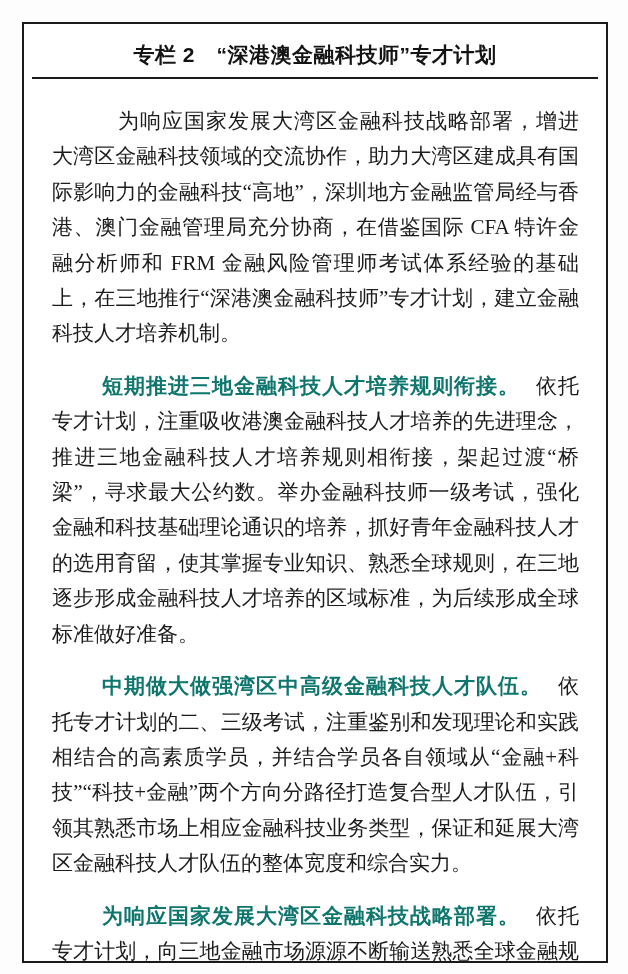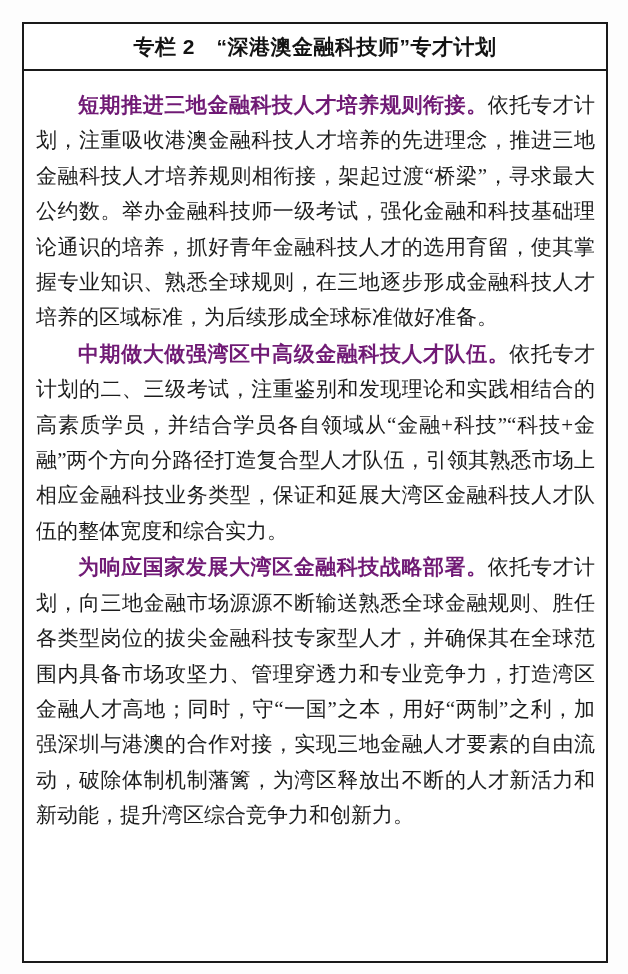--- a/index.html
+++ b/index.html
@@ -1,15 +1,15 @@
 <!DOCTYPE html>
 <html><head>
 <meta charset="utf-8">
 <style>
-  * { margin: 0; padding: 0; box-sizing: border-box; }
+  * { margin: 0; padding: 8px; box-sizing: border-box; }
 
   html, body {
     width: 628px;
     height: 974px;
     background: #fdfdfd;
     font-family: "Liberation Serif", "DejaVu Serif", serif;
     overflow: hidden;
   }
 
   .doc-box {
@@ -44,34 +44,37 @@
     text-justify: inter-ideograph;
   }
 
   .box-body p {
     text-indent: 2em;
   }
 
   .para-lead {
     font-weight: 700;
     font-family: "Liberation Sans", "DejaVu Sans", sans-serif;
-    color: #701a75;
+    color: #0f766e;
   }
 </style>
 </head>
 <body>
 
 <div class="doc-box">
 
   <div class="box-title-row">
     <span>专栏 2　“深港澳金融科技师”专才计划</span>
   </div>
 
   <div class="box-body">
 
+    <p>
+      <span class="para-lead"></span><span>为响应国家发展大湾区金融科技战略部署，增进大湾区金融科技领域的交流协作，助力大湾区建成具有国际影响力的金融科技“高地”，深圳地方金融监管局经与香港、澳门金融管理局充分协商，在借鉴国际 CFA 特许金融分析师和 FRM 金融风险管理师考试体系经验的基础上，在三地推行“深港澳金融科技师”专才计划，建立金融科技人才培养机制。</span>
+    </p>
 
     <p>
       <span class="para-lead">短期推进三地金融科技人才培养规则衔接。</span><span>依托专才计划，注重吸收港澳金融科技人才培养的先进理念，推进三地金融科技人才培养规则相衔接，架起过渡“桥梁”，寻求最大公约数。举办金融科技师一级考试，强化金融和科技基础理论通识的培养，抓好青年金融科技人才的选用育留，使其掌握专业知识、熟悉全球规则，在三地逐步形成金融科技人才培养的区域标准，为后续形成全球标准做好准备。</span>
     </p>
 
     <p>
       <span class="para-lead">中期做大做强湾区中高级金融科技人才队伍。</span><span>依托专才计划的二、三级考试，注重鉴别和发现理论和实践相结合的高素质学员，并结合学员各自领域从“金融+科技”“科技+金融”两个方向分路径打造复合型人才队伍，引领其熟悉市场上相应金融科技业务类型，保证和延展大湾区金融科技人才队伍的整体宽度和综合实力。</span>
     </p>
 
     <p>

